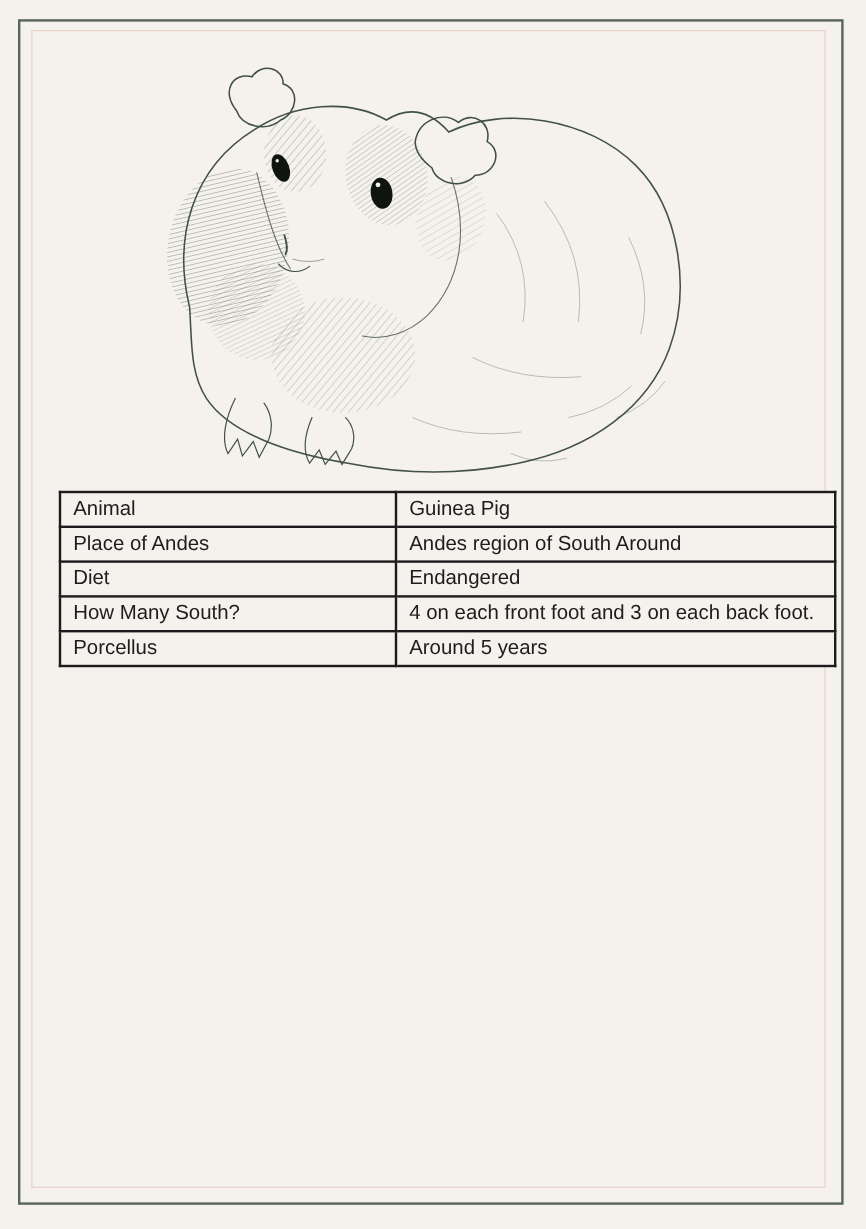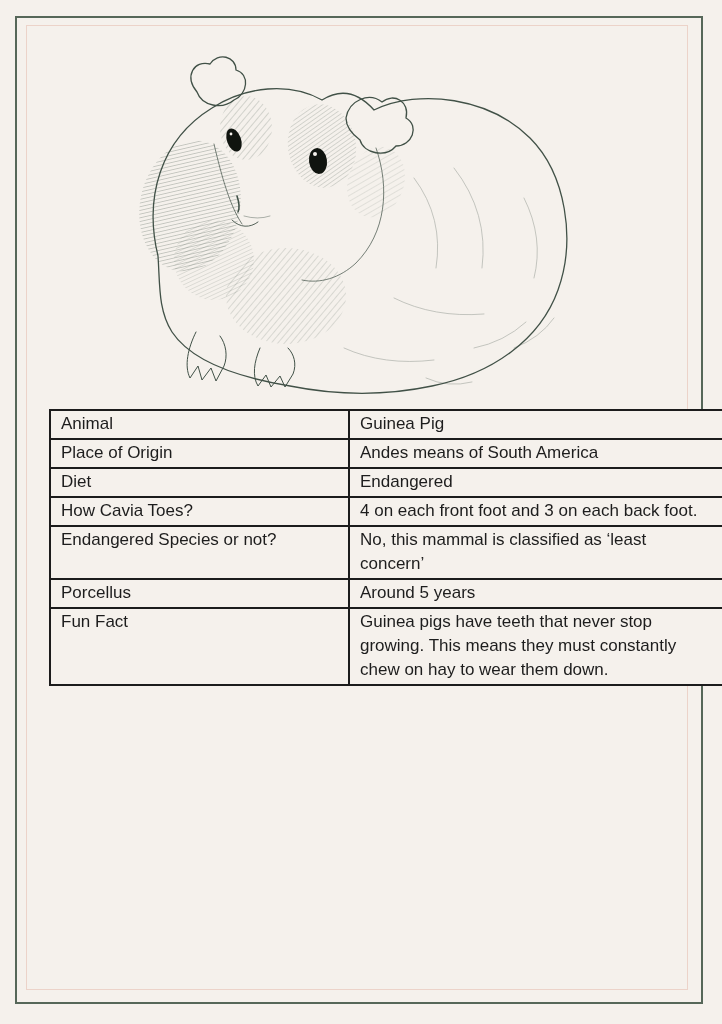--- a/index.html
+++ b/index.html
@@ -35,21 +35,21 @@
     left: 49px; top: 409px;
     width: 622px;
     border-collapse: collapse;
     table-layout: fixed;
   }
   table.fact-table td {
     border: 2px solid #1c1c1c;
     font-size: 17px;
     line-height: 24px;
     color: #1d1d1d;
-    padding: 1px 21px 2px 10px;
+    padding: 1px 2px 2px 10px;
     vertical-align: top;
     background: #f5f1ec;
     word-wrap: break-word;
   }
   td.label-col { width: 266px; }
   td.value-col { width: 352px; }
 </style>
 </head>
 <body>
 
@@ -128,39 +128,31 @@
     </g>
   </svg>
 
   <table class="fact-table">
     <tbody>
       <tr>
         <td class="label-col">Animal</td>
         <td class="value-col">Guinea Pig</td>
       </tr>
       <tr>
-        <td class="label-col">Place of Origin</td>
-        <td class="value-col">Andes means of South America</td>
+        <td class="label-col">Place of Andes</td>
+        <td class="value-col">Andes region of South Around</td>
       </tr>
       <tr>
         <td class="label-col">Diet</td>
         <td class="value-col">Endangered</td>
       </tr>
       <tr>
-        <td class="label-col">How Cavia Toes?</td>
+        <td class="label-col">How Many South?</td>
         <td class="value-col">4 on each front foot and 3 on each back foot.</td>
-      </tr>
-      <tr>
-        <td class="label-col">Endangered Species or not?</td>
-        <td class="value-col">No, this mammal is classified as ‘least concern’</td>
       </tr>
       <tr>
         <td class="label-col">Porcellus</td>
         <td class="value-col">Around 5 years</td>
-      </tr>
-      <tr>
-        <td class="label-col">Fun Fact</td>
-        <td class="value-col">Guinea pigs have teeth that never stop growing. This means they must constantly chew on hay to wear them down.</td>
       </tr>
     </tbody>
   </table>
 
 </div>
 
 </body></html>

